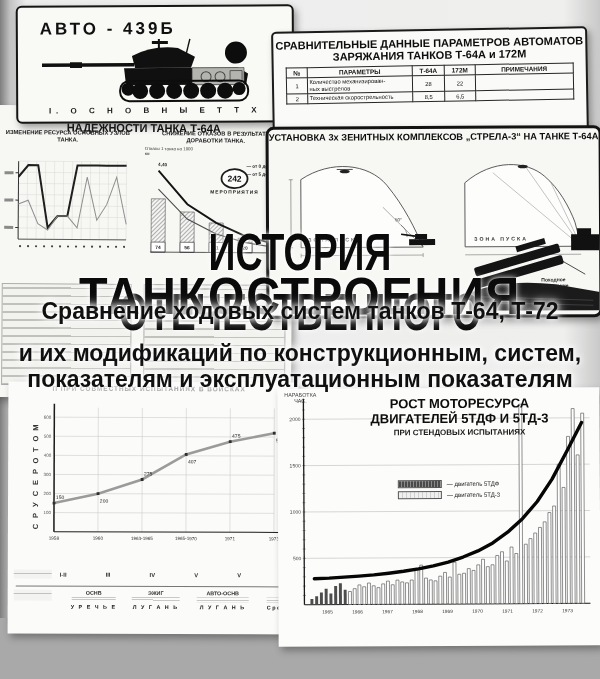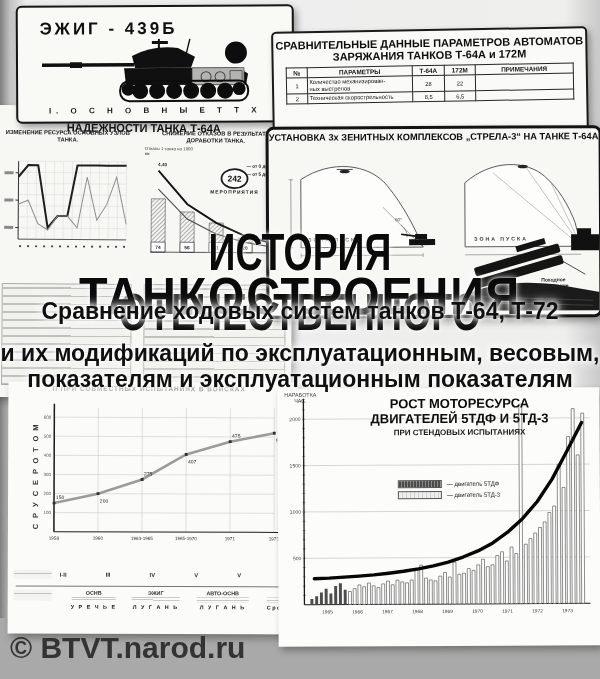--- a/index.html
+++ b/index.html
@@ -170,21 +170,21 @@
         <ellipse cx="92" cy="22" rx="13" ry="9.5" fill="rgba(255,255,255,.75)" stroke="#1c1c1c" stroke-width="1.8"></ellipse>
         <text x="92" y="25" font-size="8.5" fill="#111" text-anchor="middle" font-weight="bold">242</text>
         <text x="92" y="37" font-size="4.8" fill="#111" text-anchor="middle" font-weight="bold" letter-spacing="1">МЕРОПРИЯТИЯ</text>
         <line x1="8" y1="96" x2="140" y2="96" stroke="#333" stroke-width="0.8"></line>
       </svg>
     <div class="blur-rows" style="left:8px;top:178px;width:128px;height:100px;"></div>
     <div class="blur-rows" style="left:150px;top:178px;width:140px;height:100px;"></div>
   </section>
 
   <section class="panel bordered" id="panelA">
-    <div class="ttl">ЭЖИГ - 439Б</div>
+    <div class="ttl">АВТО - 439Б</div>
     <svg id="tank-svg" width="236" height="72" viewBox="0 0 236 72">
       <rect x="2" y="30" width="92" height="3.4" fill="#101010"></rect>
       <rect x="30" y="28.8" width="12" height="5.8" fill="#101010"></rect>
       <path d="M92,23 Q112,12 138,15 L155,24 L151,35 L95,35 Z" fill="#101010"></path>
       <rect x="118" y="6" width="2" height="12" fill="#101010"></rect>
       <rect x="112" y="8" width="16" height="3" fill="#101010"></rect>
       <line x1="150" y1="6" x2="146" y2="22" stroke="#101010" stroke-width="1.4"></line>
       <path d="M84,35 L198,35 L208,41 L206,52 L86,52 Z" fill="#101010"></path>
       <rect x="152" y="35" width="52" height="17" fill="#b3b3b0" stroke="#333" stroke-width="0.6"></rect>
       <circle cx="166" cy="44" r="5" fill="none" stroke="#444" stroke-width="1"></circle>
@@ -496,18 +496,17 @@
         <text x="229" y="225" font-size="4.8" fill="#333" text-anchor="middle">1971</text>
         <text x="259" y="225" font-size="4.8" fill="#333" text-anchor="middle">1972</text>
         <text x="289" y="225" font-size="4.8" fill="#333" text-anchor="middle">1973</text>
       </svg>
   </section>
 
   <div class="overlay">
     <div class="ov1">ИСТОРИЯ ОТЕЧЕСТВЕННОГО</div>
     <div class="ov2">ТАНКОСТРОЕНИЯ</div>
     <div class="sub s1">Сравнение ходовых систем  танков Т-64, Т-72</div>
-    <div class="sub s2">и их модификаций по эксплуатационным, весовым,</div>
+    <div class="sub s2">и их модификаций по конструкционным, систем,</div>
     <div class="sub s3">показателям и эксплуатационным показателям</div>
   </div>
 
-  <div class="watermark">© BTVT.narod.ru</div>
 </div>
 
 </body></html>

